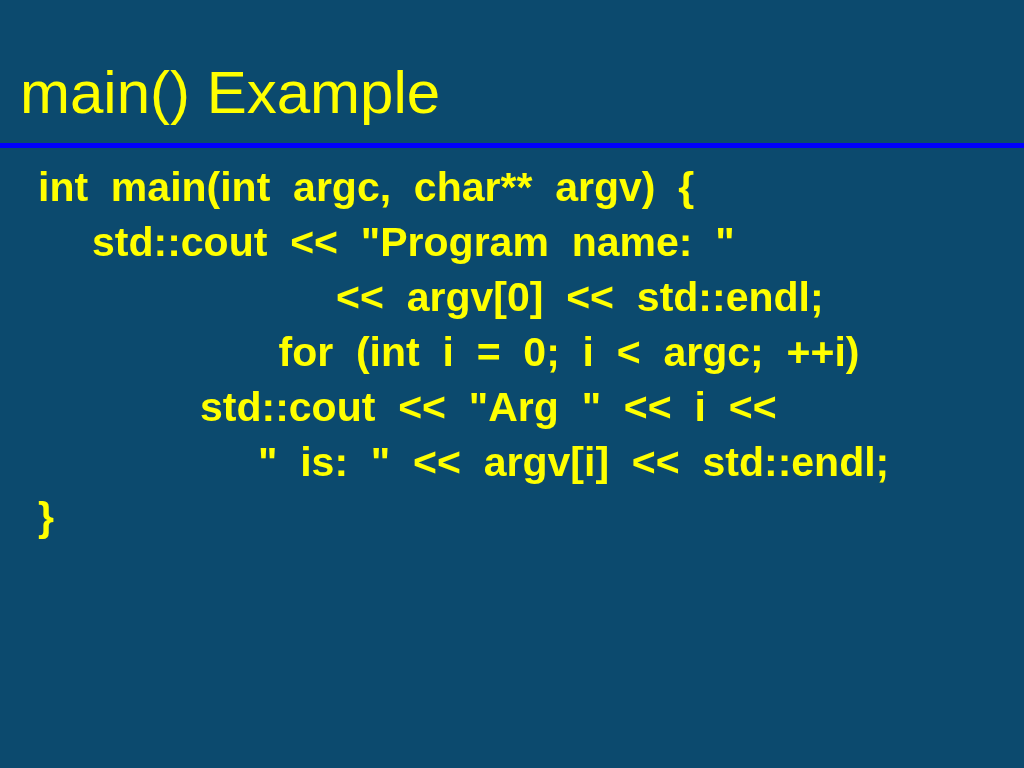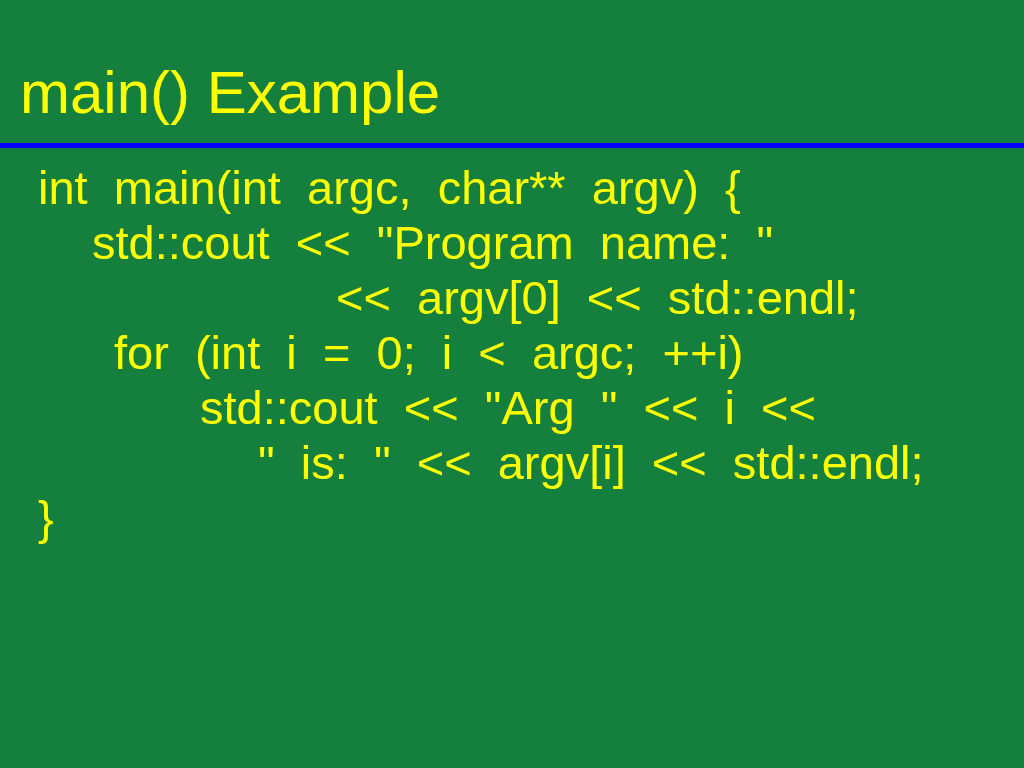--- a/index.html
+++ b/index.html
@@ -56,42 +56,42 @@
   
   #code-body {
     position: absolute;
     left: 0;
     top: 160px;
     width: 1024px;
   }
 
   .code-line {
     color: #ffff00;
-    font-size: 47px;
+    font-size: 41px;
     line-height: 55px;
     height: 55px;
     white-space: pre;
-    font-weight: normal;
+    font-weight: bold;
     font-family: "Liberation Sans", sans-serif;
   }
 </style>
 </head>
 <body style="background: rgb(0, 0, 128);">
 
-<div id="slide" style="background: #15803d;">
+<div id="slide" style="background: #0c4a6e;">
 
   <div id="title-area">
     <div id="slide-title" style="color: rgb(255, 255, 0);">main() Example</div>
   </div>
 
   <div id="title-rule" style="background: rgb(0, 0, 255);"></div>
 
   <div id="code-body">
     <div class="code-line" style="padding-left: 38px; color: rgb(255, 255, 0);">int  main(int  argc,  char**  argv)  {</div>
     <div class="code-line" style="padding-left: 92px; color: rgb(255, 255, 0);">std::cout  &lt;&lt;  "Program  name:  "</div>
     <div class="code-line" style="padding-left: 318px; color: rgb(255, 255, 0); margin-left: 18px;">&lt;&lt;  argv[0]  &lt;&lt;  std::endl;</div>
-    <div class="code-line" style="padding-left: 114px; color: rgb(255, 255, 0);">for  (int  i  =  0;  i  &lt;  argc;  ++i)</div>
+    <div class="code-line" style="padding-left: 114px; color: rgb(255, 255, 0); text-align: center;">for  (int  i  =  0;  i  &lt;  argc;  ++i)</div>
     <div class="code-line" style="padding-left: 200px; color: rgb(255, 255, 0);">std::cout  &lt;&lt;  "Arg  "  &lt;&lt;  i  &lt;&lt;</div>
     <div class="code-line" style="padding-left: 258px; color: rgb(255, 255, 0);">"  is:  "  &lt;&lt;  argv[i]  &lt;&lt;  std::endl;</div>
     <div class="code-line" style="padding-left: 38px; color: rgb(255, 255, 0);">}</div>
   </div>
 
 </div>
 
 </body></html>

